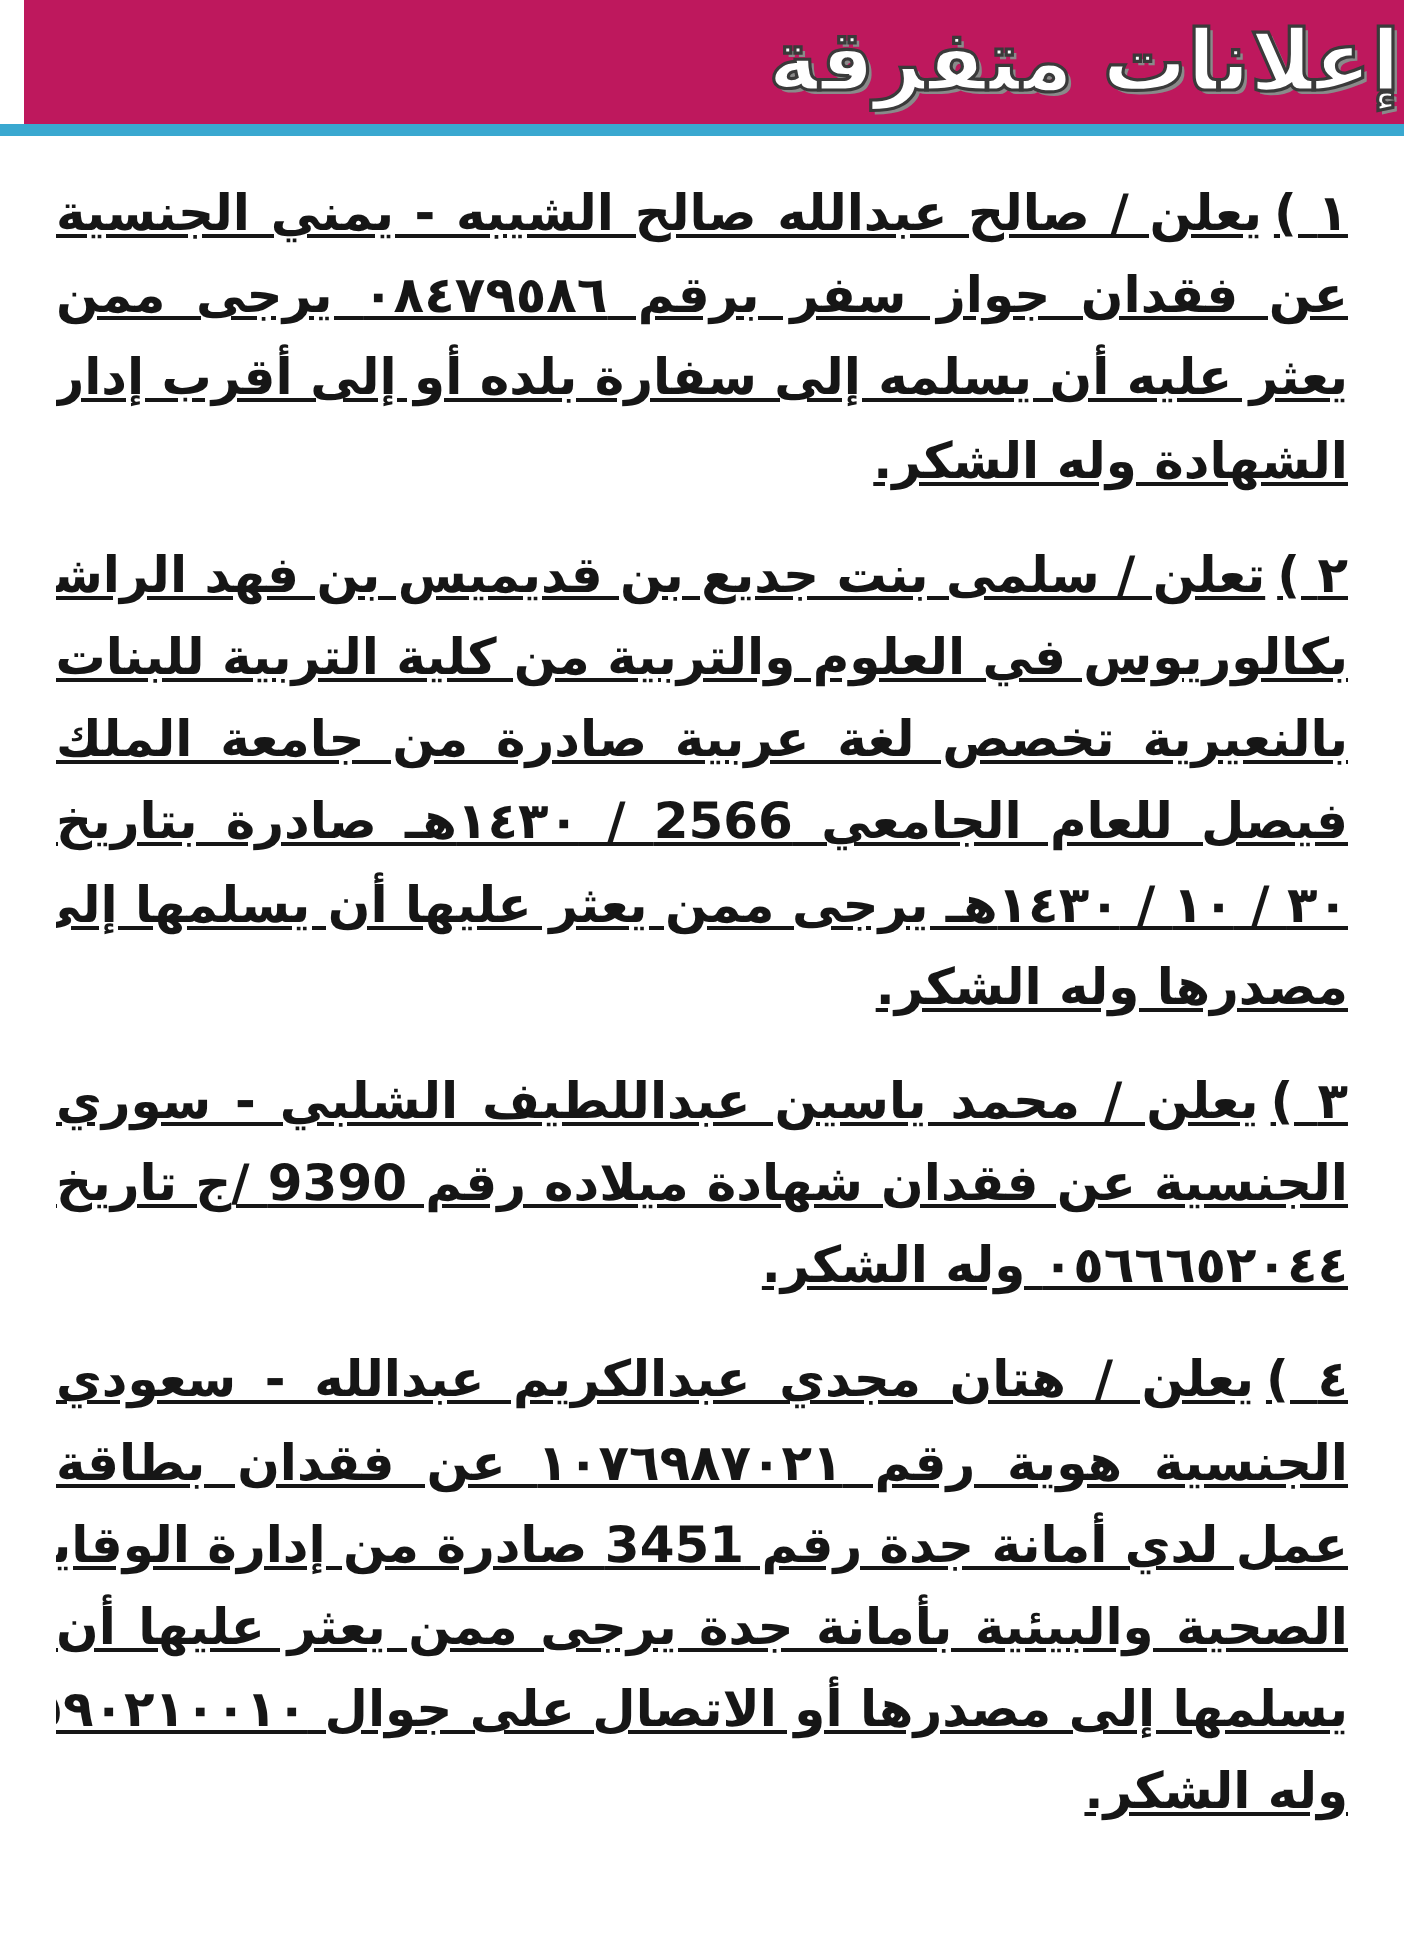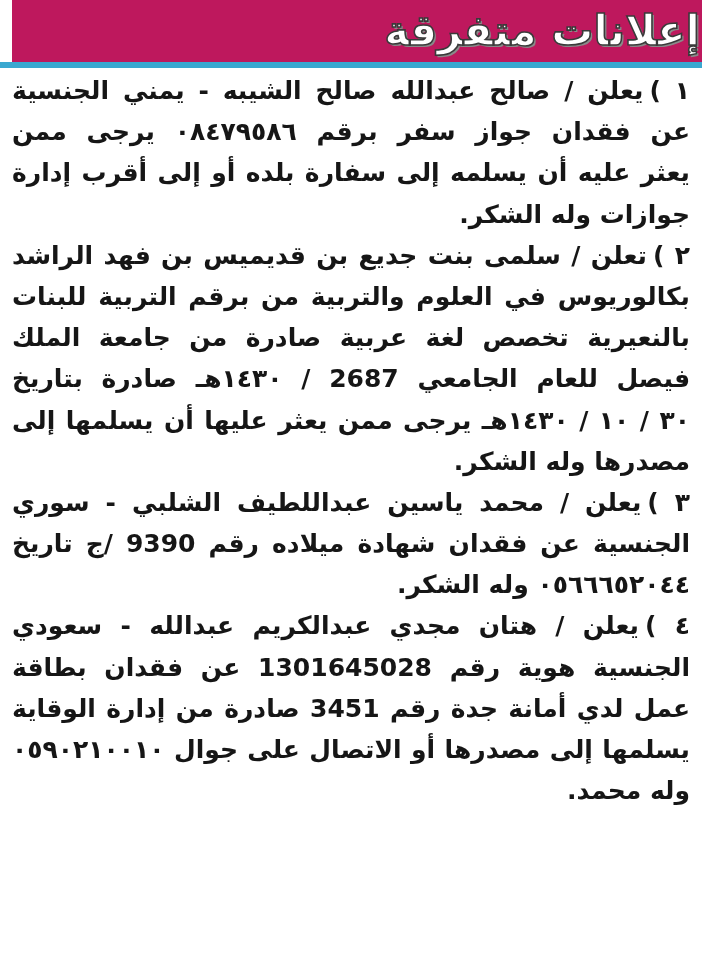--- a/index.html
+++ b/index.html
@@ -52,22 +52,23 @@
       direction: rtl;
       text-align: justify;
       text-align-last: right;
       color: #161616;
       font-family: "DejaVu Sans", sans-serif;
       font-weight: bold;
       font-size: 25px;
       line-height: 41.2px;
     }
     .ad {
-      margin: 0;
+      margin: 16px;
       padding: 0;
+      text-decoration: underline;
     }
     .ad-line {
       display: block;
       text-align: justify;
       text-align-last: justify;
       white-space: nowrap;
       overflow: hidden;
       height: 41.2px;
     }
     .ad-line.last {
@@ -84,39 +85,40 @@
   <div class="header-title">إعلانات متفرقة</div>
 </div>
 <div class="header-bar"></div>
 
 <div class="content">
 
   <div class="ad">
     <span class="ad-line"><span class="ad-number">١ )</span><span>يعلن / صالح عبدالله صالح الشيبه - يمني الجنسية</span></span>
     <span class="ad-line">عن فقدان جواز سفر برقم ٠٨٤٧٩٥٨٦ يرجى ممن</span>
     <span class="ad-line">يعثر عليه أن يسلمه إلى سفارة بلده أو إلى أقرب إدارة</span>
-    <span class="ad-line last">جوازات وله الشكر.</span>
+    <span class="ad-line last">الشهادة وله الشكر.</span>
   </div>
 
   <div class="ad">
     <span class="ad-line"><span class="ad-number">٢ )</span><span>تعلن / سلمى بنت جديع بن قديميس بن فهد الراشد</span></span>
-    <span class="ad-line">بكالوريوس في العلوم والتربية من برقم التربية للبنات</span>
+    <span class="ad-line">بكالوريوس في العلوم والتربية من كلية التربية للبنات</span>
     <span class="ad-line">بالنعيرية تخصص لغة عربية صادرة من جامعة الملك</span>
-    <span class="ad-line">فيصل للعام الجامعي 2687 / ١٤٣٠هـ صادرة بتاريخ</span>
+    <span class="ad-line">فيصل للعام الجامعي 2566 / ١٤٣٠هـ صادرة بتاريخ</span>
     <span class="ad-line">٣٠ / ١٠ / ١٤٣٠هـ يرجى ممن يعثر عليها أن يسلمها إلى</span>
     <span class="ad-line last">مصدرها وله الشكر.</span>
   </div>
 
   <div class="ad">
     <span class="ad-line"><span class="ad-number">٣ )</span><span>يعلن / محمد ياسين عبداللطيف الشلبي - سوري</span></span>
     <span class="ad-line">الجنسية عن فقدان شهادة ميلاده رقم 9390 /ج تاريخ</span>
     <span class="ad-line last">٠٥٦٦٦٥٢٠٤٤ وله الشكر.</span>
   </div>
 
   <div class="ad">
     <span class="ad-line"><span class="ad-number">٤ )</span><span>يعلن / هتان مجدي عبدالكريم عبدالله - سعودي</span></span>
-    <span class="ad-line">الجنسية هوية رقم 1301645028 عن فقدان بطاقة</span>
+    <span class="ad-line">الجنسية هوية رقم ١٠٧٦٩٨٧٠٢١ عن فقدان بطاقة</span>
     <span class="ad-line">عمل لدي أمانة جدة رقم 3451 صادرة من إدارة الوقاية</span>
+    <span class="ad-line">الصحية والبيئية بأمانة جدة يرجى ممن يعثر عليها أن</span>
     <span class="ad-line">يسلمها إلى مصدرها أو الاتصال على جوال ٠٥٩٠٢١٠٠١٠</span>
-    <span class="ad-line last">وله محمد.</span>
+    <span class="ad-line last">وله الشكر.</span>
   </div>
 
 </div>
 
 </body></html>

